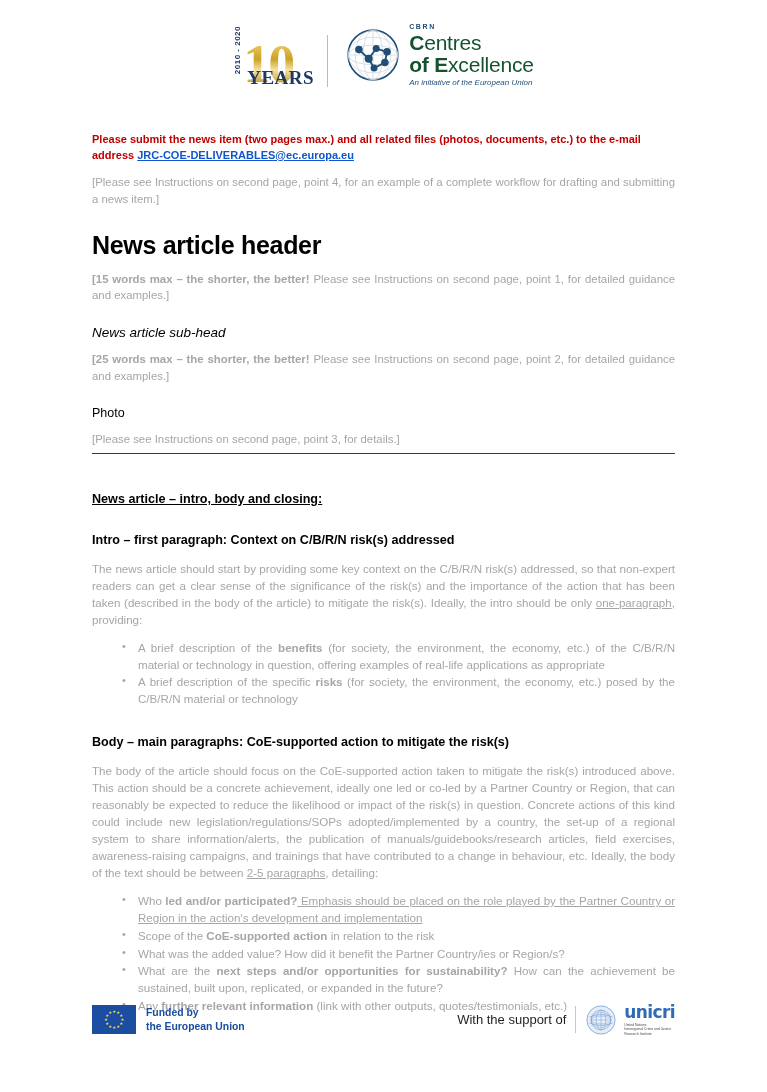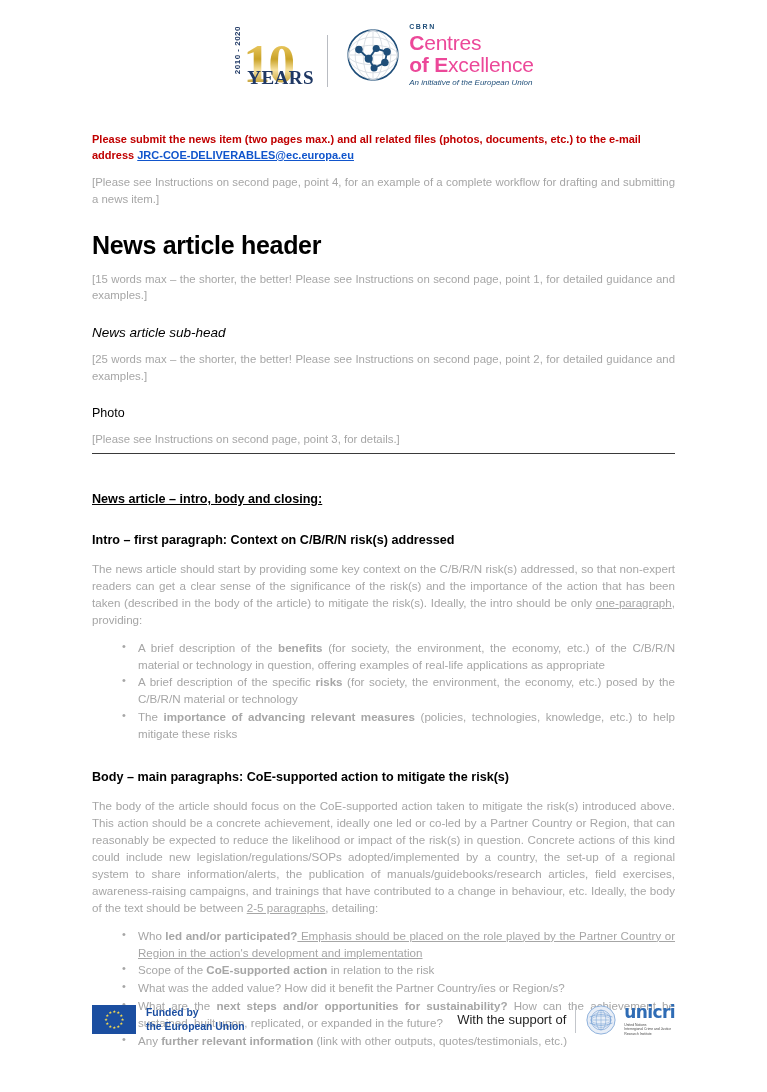--- a/index.html
+++ b/index.html
@@ -84,21 +84,21 @@
   .coe-text { line-height: 1; }
   .coe-cbrn {
     font-size: 7px;
     font-weight: bold;
     color: #1f4e79;
     letter-spacing: 1.6px;
     margin-bottom: 2px;
   }
   .coe-l1, .coe-l2 {
     font-size: 21px;
-    color: #ec4899;
+    color: #14532d;
     letter-spacing: -0.2px;
     line-height: 1.07;
   }
   .coe-l1 b, .coe-l2 b { font-weight: bold; }
   .coe-l1 span.thin, .coe-l2 span.thin { font-weight: normal; }
   .coe-sub {
     font-size: 8px;
     font-style: italic;
     color: #1f4e79;
     margin-top: 3px;
@@ -123,21 +123,21 @@
     text-decoration: underline;
   }
 
   .note {
     color: #a6a6a6;
     font-size: 11.4px;
     line-height: 1.44;
     text-align: justify;
     margin-top: 11px;
   }
-  .note b { font-weight: normal; }
+  .note b { font-weight: bold; }
 
   h1.article-title {
     font-size: 25px;
     font-weight: bold;
     margin: 25px 0 0 0;
     letter-spacing: -0.3px;
     line-height: 1.1;
   }
   .subhead {
     font-size: 13.5px;
@@ -344,21 +344,20 @@
 
     <div class="sec-title">Intro – first paragraph: Context on C/B/R/N risk(s) addressed</div>
 
     <p class="para">
       <span>The news article should start by providing some key context on the C/B/R/N risk(s) addressed, so that non-expert readers can get a clear sense of the significance of the risk(s) and the importance of the action that has been taken (described in the body of the article) to mitigate the risk(s). Ideally, the intro should be only </span><u>one-paragraph</u><span>, providing:</span>
     </p>
 
     <ul class="bullets">
       <li><span>A brief description of the </span><b>benefits</b><span> (for society, the environment, the economy, etc.) of the C/B/R/N material or technology in question, offering examples of real-life applications as appropriate</span></li>
       <li><span>A brief description of the specific </span><b>risks</b><span> (for society, the environment, the economy, etc.) posed by the C/B/R/N material or technology</span></li>
-      <li><span>The </span><b>importance of advancing relevant measures</b><span> (policies, technologies, knowledge, etc.) to help mitigate these risks</span></li>
     </ul>
 
     <div class="sec-title">Body – main paragraphs: CoE-supported action to mitigate the risk(s)</div>
 
     <p class="para">
       <span>The body of the article should focus on the CoE-supported action taken to mitigate the risk(s) introduced above. This action should be a concrete achievement, ideally one led or co-led by a Partner Country or Region, that can reasonably be expected to reduce the likelihood or impact of the risk(s) in question. Concrete actions of this kind could include new legislation/regulations/SOPs adopted/implemented by a country, the set-up of a regional system to share information/alerts, the publication of manuals/guidebooks/research articles, field exercises, awareness-raising campaigns, and trainings that have contributed to a change in behaviour, etc. Ideally, the body of the text should be between </span><u>2-5 paragraphs</u><span>, detailing:</span>
     </p>
 
     <ul class="bullets">
       <li><span>Who </span><b>led and/or participated?</b><u> Emphasis should be placed on the role played by the Partner Country or Region in the action's development and implementation</u></li>

